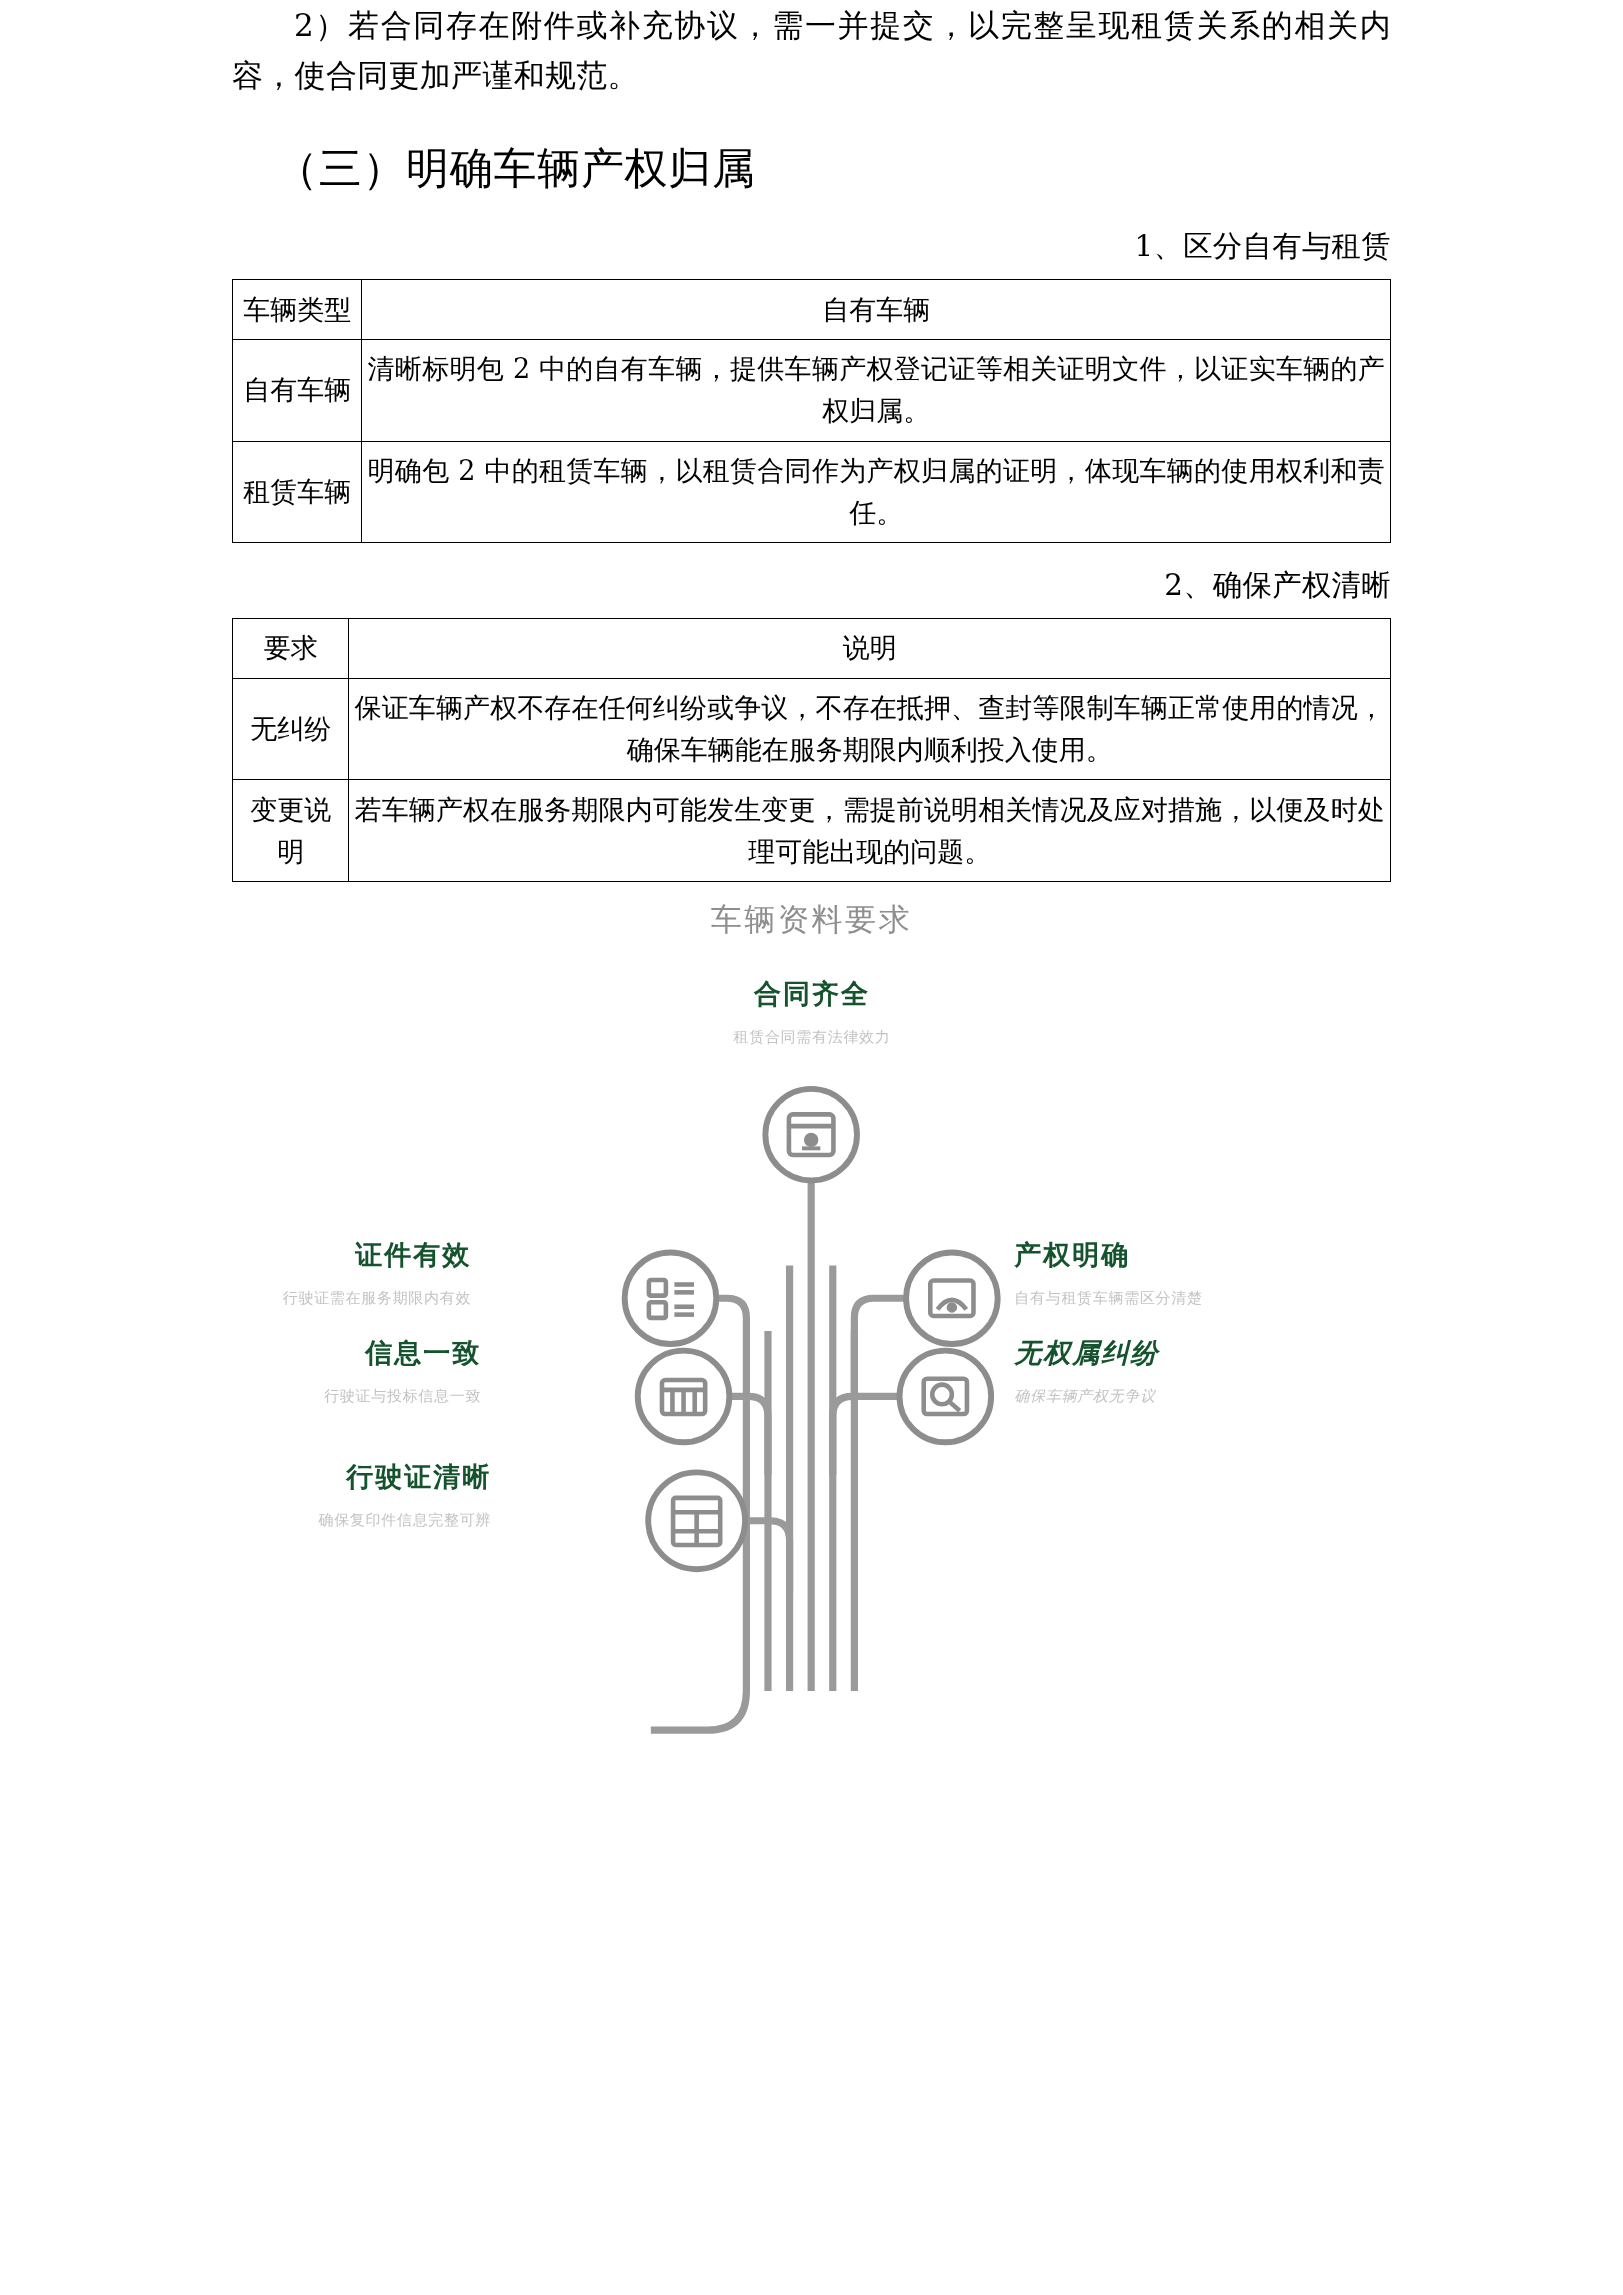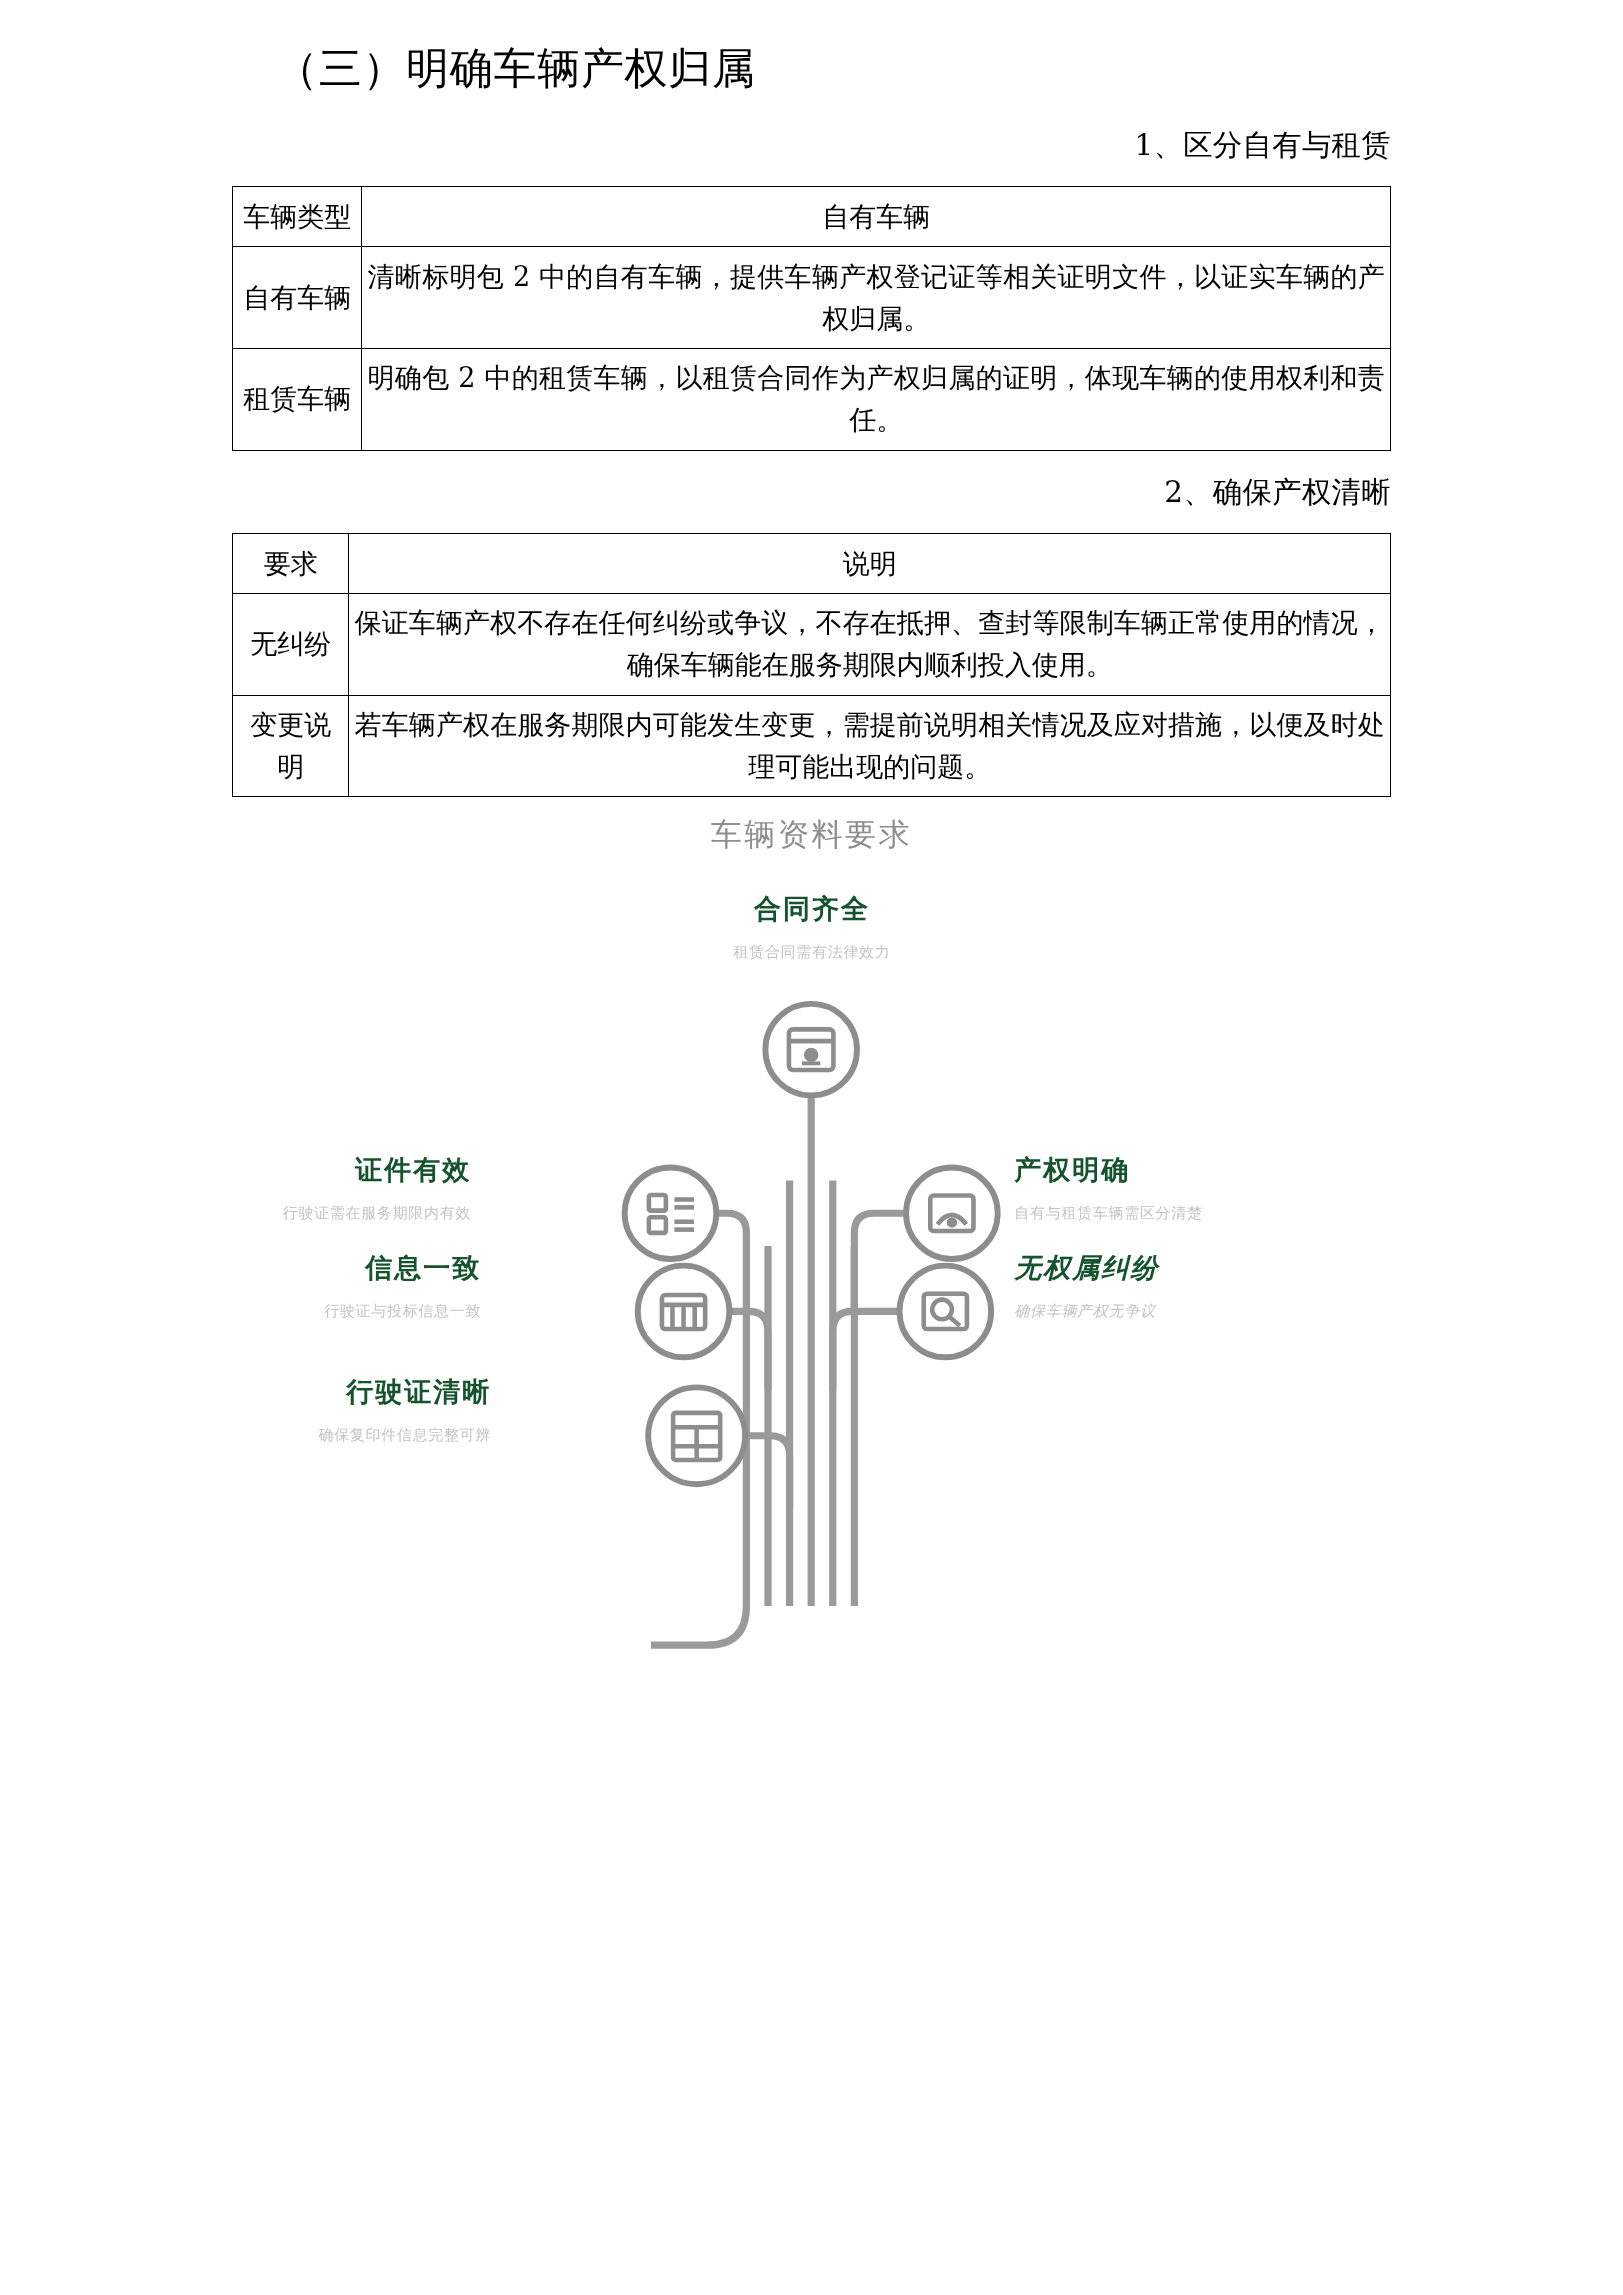--- a/index.html
+++ b/index.html
@@ -43,21 +43,21 @@
     margin: 18.3px 0 9.2px 0;
     letter-spacing: 0.3px;
     text-align: right;
   }
 
   
   table.doc-table {
     border-collapse: collapse;
     width: 100%;
     table-layout: fixed;
-    margin: 17px 0 0 0;
+    margin: 1px 0 0 0;
     border-radius: 26px;
   }
   table.doc-table td {
     border: 1.3px solid #000000;
     font-size: 27px;
     line-height: 1.55;
     padding: 8.5px 5.2px;
     vertical-align: middle;
   }
   td.col-key {
@@ -121,20 +121,21 @@
   }
   .lab-right { text-align: left; }
   .lab-left  { text-align: right; }
   .lab-center{ text-align: center; }
 </style>
 </head>
 <body>
 
 <div class="page">
 
+  <p class="body-para">2）若合同存在附件或补充协议，需一并提交，以完整呈现租赁关系的相关内容，使合同更加严谨和规范。</p>
 
   <div class="sec-head">（三）明确车辆产权归属</div>
 
   <div class="sub-head">1、区分自有与租赁</div>
 
   <table class="doc-table t1">
     <tbody>
       <tr>
         <td class="col-key">车辆类型</td>
         <td class="col-val">自有车辆</td>

